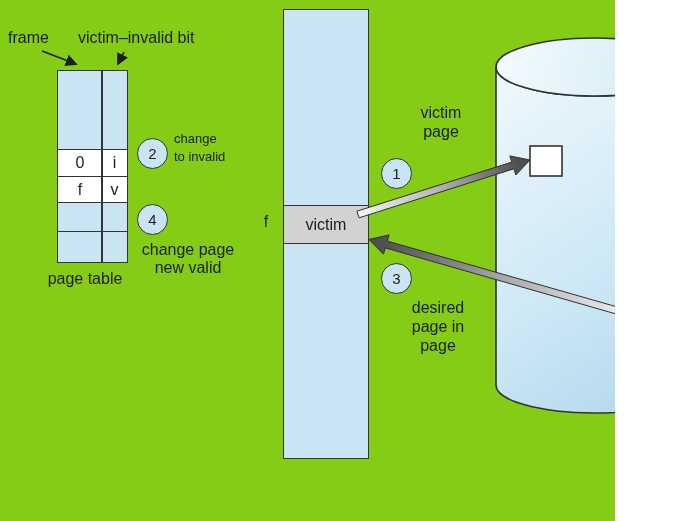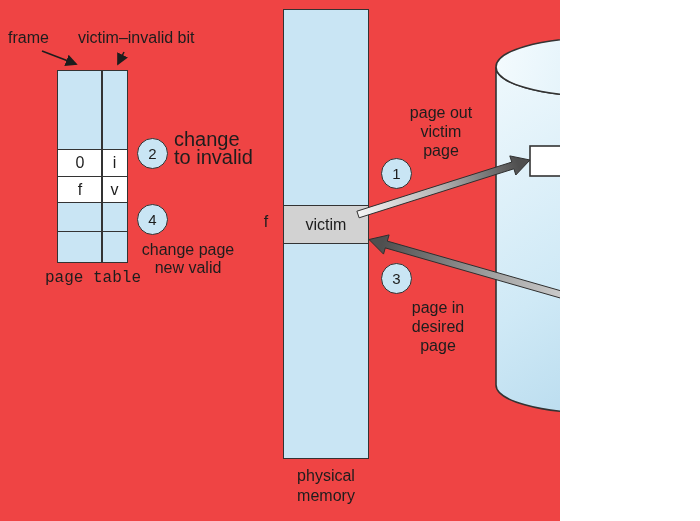--- a/index.html
+++ b/index.html
@@ -1,17 +1,17 @@
 <!DOCTYPE html>
 <html><head>
 <meta charset="utf-8">
 <style>
   html,body{margin:0;padding:0;background:#ffffff;}
   .canvas{
-    position:relative;width:560px;height:521px;background:#ef4444;overflow:hidden;
+    position:relative;width:615px;height:521px;background:#84cc16;overflow:hidden;
     font-family:"Liberation Sans", sans-serif;color:#1d1d1d;
   }
   .abs{position:absolute;}
   .label{font-size:16px;line-height:17px;white-space:nowrap;}
   .center{text-align:center;}
   
   .page-table{
     left:57px;top:70px;width:71px;height:193px;
     background:#c9e5f4;border:1.6px solid #333333;box-sizing:border-box;
   }
@@ -100,59 +100,54 @@
       <div class="pt-cell right">i</div>
     </div>
     <div class="pt-row white b" style="height:26px;">
       <div class="pt-cell left">f</div>
       <div class="pt-cell right">v</div>
     </div>
     <div class="pt-row blue b" style="height:29px;"></div>
     <div class="pt-row blue" style="height:27px;"></div>
     <div class="pt-divider"></div>
   </div>
-  <div class="abs label center" style="left:41px;top:270px;width:104px;font-family:Liberation Mono, monospace;">page table</div>
+  <div class="abs label center" style="left:33px;top:270px;width:104px;">page table</div>
 
   <div class="abs circle" style="left:137px;top:138px;">
     <span>2</span>
   </div>
-  <div class="abs" style="left:174px;top:130px;font-size:20px;line-height:18px;">
+  <div class="abs" style="left:174px;top:130px;font-size:13px;line-height:18px;">
     <div>change</div>
     <div>to invalid</div>
   </div>
 
   <div class="abs circle" style="left:137px;top:204px;">
     <span>4</span>
   </div>
   <div class="abs center" style="left:139px;top:241px;width:98px;font-size:16px;line-height:18px;">
     <div>change page</div>
     <div>new valid</div>
   </div>
 
   <div class="abs memory"></div>
   <div class="abs victim">
     <span>victim</span>
   </div>
   <div class="abs label center" style="left:254px;top:213px;width:24px;">f</div>
-  <div class="abs center" style="left:276px;top:466px;width:100px;font-size:16px;line-height:20px;">
-    <div>physical</div>
-    <div>memory</div>
-  </div>
 
   <div class="abs circle" style="left:381px;top:158px;">
     <span>1</span>
   </div>
   <div class="abs center mlabel" style="left:399px;top:103px;width:84px;">
-    <div>page out</div>
     <div>victim</div>
     <div>page</div>
   </div>
 
   <div class="abs circle" style="left:381px;top:263px;">
     <span>3</span>
   </div>
   <div class="abs center mlabel" style="left:396px;top:298px;width:84px;">
+    <div>desired</div>
     <div>page in</div>
-    <div>desired</div>
     <div>page</div>
   </div>
 
 </div>
 
 </body></html>

